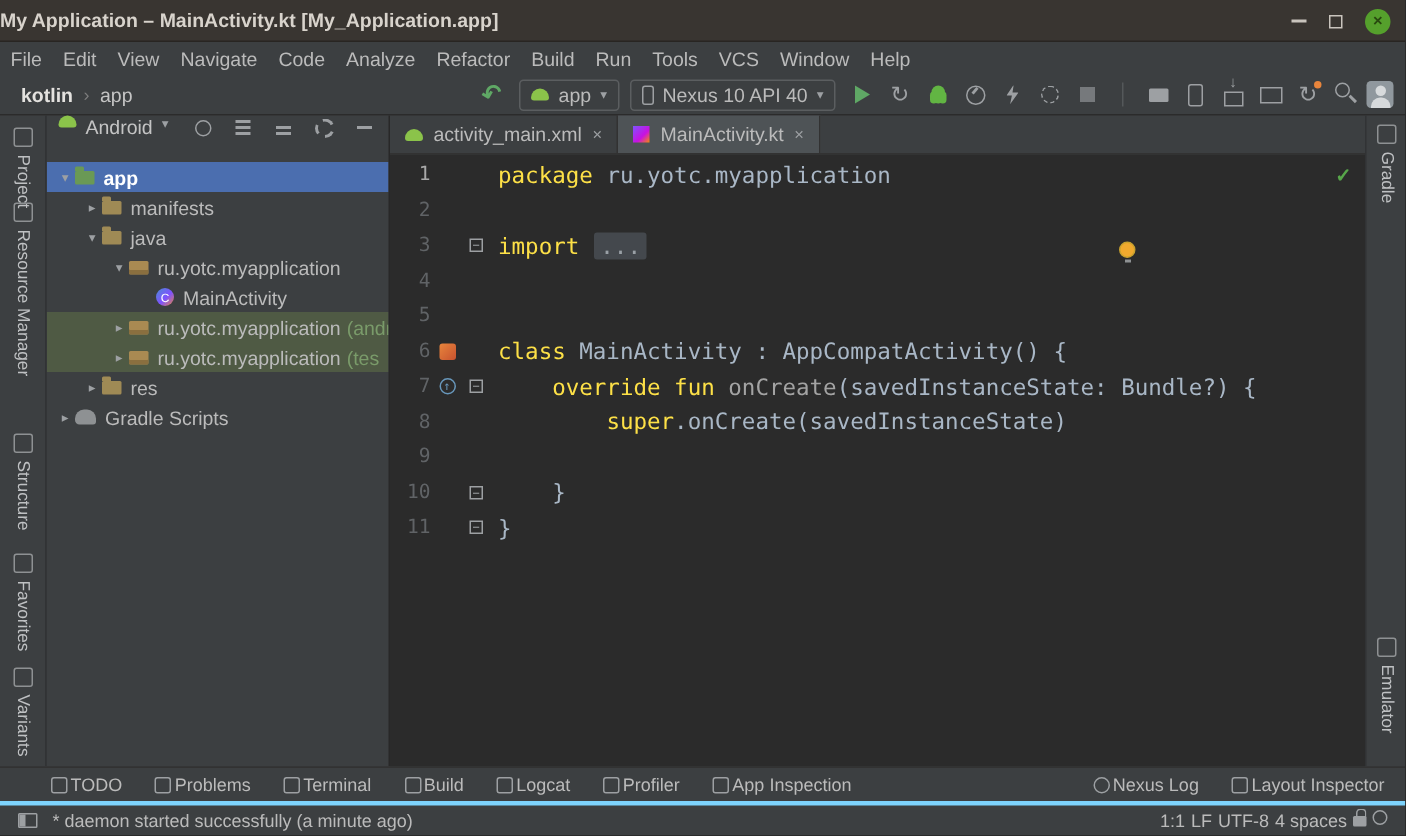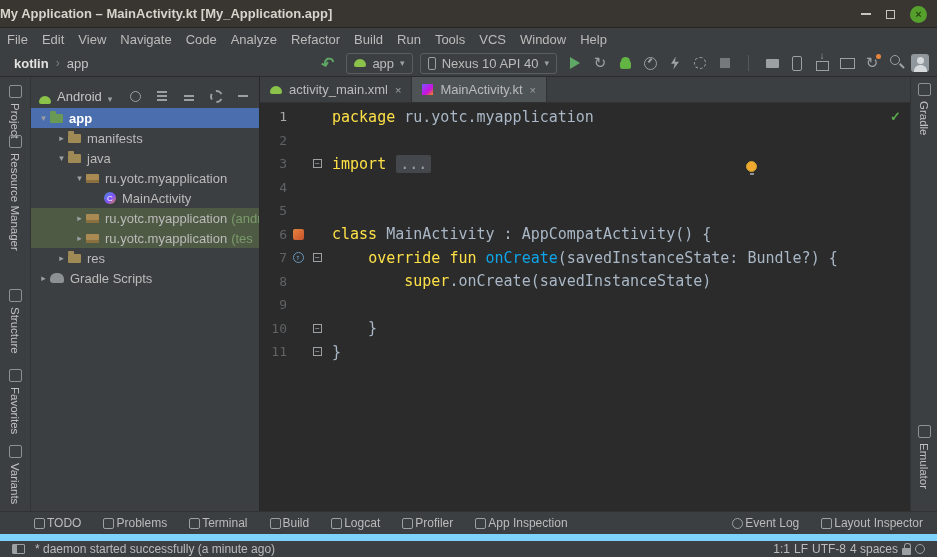--- a/index.html
+++ b/index.html
@@ -58,21 +58,21 @@
   .workspace{position:absolute;left:0;top:77px;width:937px;height:434px;display:flex}
   .stripe{background:#3c3f41;position:relative;flex:none}
   .stripe-left{width:31px;border-right:1px solid #313335}
   .stripe-right{width:27px;border-left:1px solid #313335}
   .stripe-item{position:absolute;left:0;width:100%;display:flex;flex-direction:column;align-items:center;gap:5px}
   .stripe-label{writing-mode:vertical-rl;color:#bfc1c3;font-size:11.5px}
   .sbi{width:13px;height:13px;border:1.2px solid #8e9193;border-radius:2px;flex:none}
 
   
   .project-panel{width:229px;background:#3c3f41;border-right:1px solid #282828;display:flex;flex-direction:column;flex:none}
-  .panel-header{height:27px;display:flex;align-items:flex-end;padding:0 8px;gap:6px;flex:none}
+  .panel-header{height:27px;display:flex;align-items:flex-start;padding:0 8px;gap:6px;flex:none}
   .panel-title{color:#c4c4c4}
   .header-icons{margin-left:auto;display:flex;gap:11px;align-items:center}
   .hi{width:16px;height:16px;display:flex;align-items:center;justify-content:center;position:relative}
   .hi-locate::before{content:"";width:9px;height:9px;border:1.5px solid #9da0a3;border-radius:50%}
   .hi-expand-all::before{content:"";width:10px;height:2px;background:#9da0a3;box-shadow:0 4px 0 #9da0a3,0 -4px 0 #9da0a3}
   .hi-collapse-all::before{content:"";width:10px;height:2px;background:#9da0a3;box-shadow:0 4px 0 #9da0a3}
   .hi-settings::before{content:"";width:9px;height:9px;border:2px dashed #9da0a3;border-radius:50%}
   .hi-hide::before{content:"";width:10px;height:2px;background:#9da0a3}
   .tree{flex:1;overflow:hidden;padding-top:4px}
   .tree-row{height:20px;display:flex;align-items:center;white-space:nowrap;overflow:hidden;color:#bbb}
@@ -99,21 +99,21 @@
   .tab-close{color:#9da0a3;font-size:11px}
   .ic-kotlin-file{width:11px;height:11px;background:linear-gradient(135deg,#7f52ff,#c811e1 60%,#f88909);flex:none}
   .codearea{position:relative;flex:1;padding-top:2px}
   .code-line{display:flex;align-items:center;height:23.5px;font-family:"DejaVu Sans Mono",monospace;font-size:15px;white-space:pre}
   .ln{width:27px;text-align:right;color:#606366;font-size:13px;flex:none}
   .ln-active{color:#a9a9a9}
   .gslot{width:22px;display:flex;justify-content:center;align-items:center;flex:none}
   .fslot{width:17px;display:flex;justify-content:center;align-items:center;flex:none}
   .code-text{padding-left:6px}
   .tok-kw{color:#fde047}
-  .tok-fn{color:#0ea5e9}
+  .tok-fn{color:#a3a3a3}
   .tok-plain{color:#a9b7c6}
   .tok-prop{color:#9876aa;font-style:italic}
   .tok-folded{background:#44484d;color:#9aa0a6;border-radius:2px;padding:0 4px;margin:0 1px}
   .foldbox{width:9px;height:9px;border:1px solid #9da0a3;background:#2b2b2b;color:#9da0a3;font-size:8px;line-height:7px;text-align:center}
   .gi{display:inline-block}
   .gi-related-files{width:11px;height:11px;background:linear-gradient(135deg,#e8853c,#c7522f);border-radius:2px}
   .gi-override-method{width:11px;height:11px;border:1px solid #6897bb;border-radius:50%;color:#6897bb;font-size:8px;line-height:9px;text-align:center}
   .gi-override-method::before{content:"↑"}
   .bulb{position:absolute;left:486px;top:58px;width:11px;height:11px;background:#f0a92e;border:1px solid #caa22e;border-radius:50%}
   .bulb::after{content:"";position:absolute;left:2.5px;top:11px;width:4px;height:2px;background:#8e9193}
@@ -121,24 +121,24 @@
 
   
   .toolbar-bottom{position:absolute;left:0;top:511px;width:937px;height:23px;background:#3c3f41;border-top:1px solid #323232;display:flex;align-items:center;padding:0 14px 0 34px;font-size:12px}
   .bb-left,.bb-right{display:flex;align-items:center;gap:22px}
   .bb-right{margin-left:auto}
   .bb-item{display:flex;align-items:center;gap:2px;color:#bbb;white-space:nowrap}
   .bbi{width:11px;height:11px;border:1.2px solid #9da0a3;border-radius:2px;flex:none}
   .bbi-circle{border-radius:50%}
 
   
-  .statusbar{position:absolute;left:0;top:534px;width:937px;height:23px;background:#3c3f41;border-top:7px solid #7dd3fc;display:flex;align-items:center;padding:0 12px;gap:10px;font-size:12px;color:#bbb}
+  .statusbar{position:absolute;left:0;top:534px;width:937px;height:23px;background:#3c3f41;border-top:3px solid #7dd3fc;display:flex;align-items:center;padding:0 12px;gap:10px;font-size:12px;color:#bbb}
   .sb-toggle{width:13px;height:10px;border:1.2px solid #9da0a3;border-radius:1px;position:relative;flex:none}
   .sb-toggle::before{content:"";position:absolute;left:0;top:0;width:4px;height:100%;background:#9da0a3}
-  .sb-right{margin-left:auto;display:flex;align-items:center;gap:4px}
+  .sb-right{margin-left:auto;display:flex;align-items:flex-start;gap:4px}
   .ic-lock{width:9px;height:7px;background:#9da0a3;border-radius:1px;position:relative;margin-top:4px}
   .ic-lock::before{content:"";position:absolute;top:-5px;left:1.5px;width:5px;height:5px;border:1.3px solid #9da0a3;border-bottom:none;border-radius:3px 3px 0 0}
   .ic-dot{width:10px;height:10px;border:1.3px solid #9da0a3;border-radius:50%}
 </style>
 </head>
 <body>
 
 <div id="app">
 
   <div class="titlebar">
@@ -363,21 +363,21 @@
           <span>Profiler</span>
         </div>
         <div class="bb-item">
           <span class="bbi"></span>
           <span>App Inspection</span>
         </div>
       </div>
     <div class="bb-right" id="bb-right">
         <div class="bb-item">
           <span class="bbi bbi-circle"></span>
-          <span>Event Log</span>
+          <span>Nexus Log</span>
         </div>
         <div class="bb-item">
           <span class="bbi"></span>
           <span>Layout Inspector</span>
         </div>
       </div>
   </div>
 
   <div class="statusbar">
     <span class="sb-toggle"></span>

